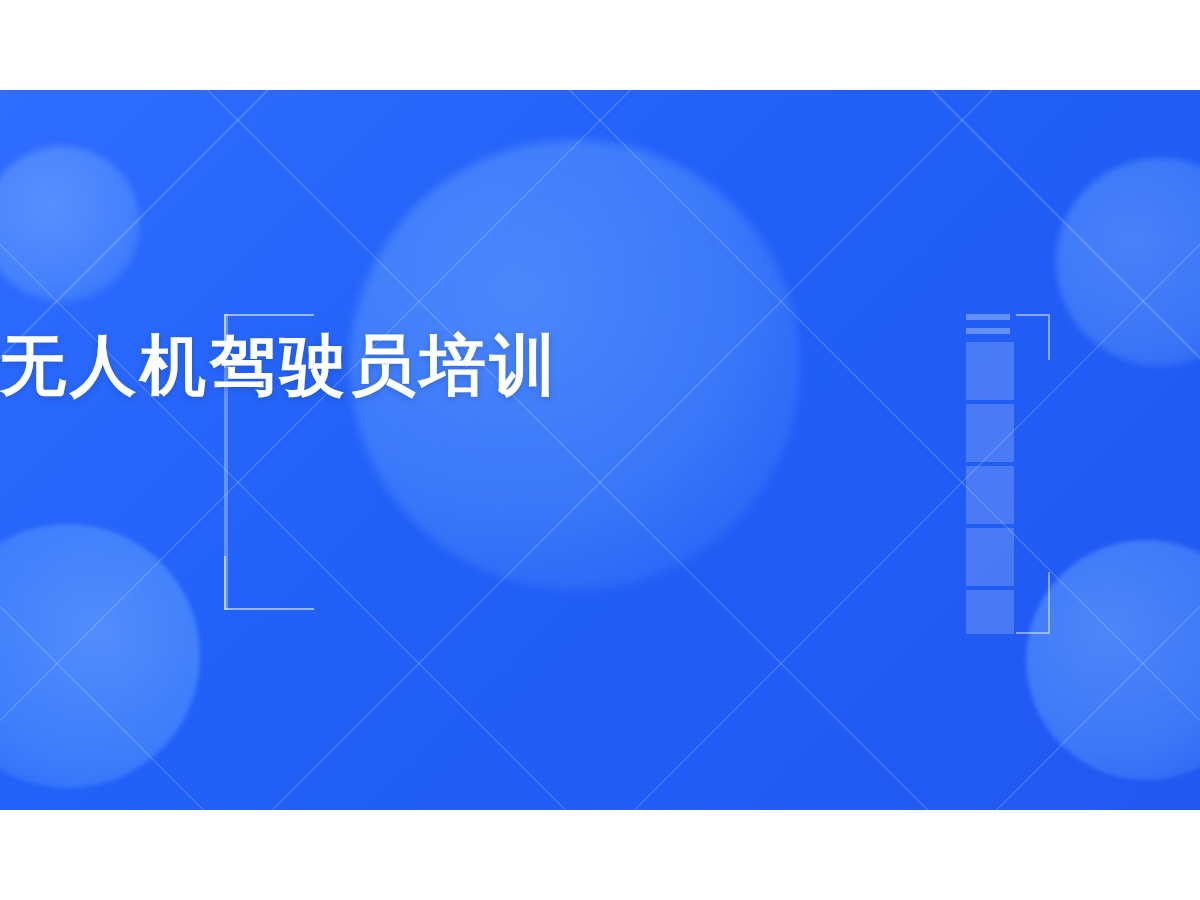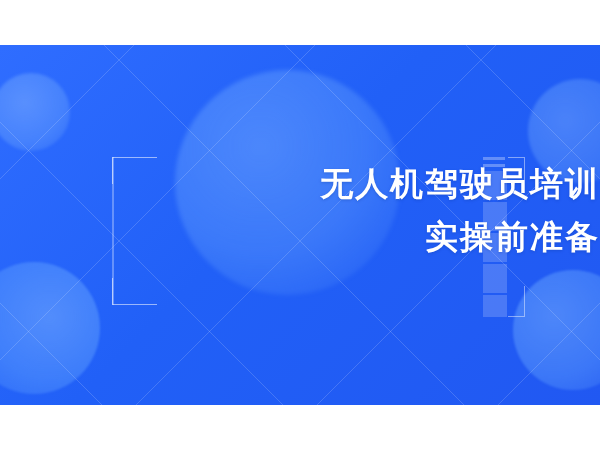--- a/index.html
+++ b/index.html
@@ -197,21 +197,21 @@
     border-right: 1.5px solid rgba(255,255,255,0.45);
     border-bottom: 1.5px solid rgba(255,255,255,0.45);
   }
 
   
   .title-block {
     position: absolute;
     left: 0;
     top: 113px;
     width: 600px;
-    text-align: right;
+    text-align: left;
     z-index: 5;
   }
   .title-line {
     color: #ffffff;
     font-family: "Liberation Serif", "DejaVu Serif", serif;
     font-weight: 700;
     letter-spacing: 0.06em;
     text-shadow: 0 1px 3px rgba(12,50,140,0.28);
     white-space: nowrap;
   }
@@ -254,17 +254,16 @@
       <div class="or-seg or-seg-2"></div>
       <div class="or-seg or-seg-3"></div>
       <div class="or-seg or-seg-4"></div>
       <div class="or-seg or-seg-5"></div>
       <div class="or-corner-tr"></div>
       <div class="or-corner-br"></div>
     </div>
 
     <div class="title-block">
       <div class="title-line title-line-1">无人机驾驶员培训</div>
-      <div class="title-line title-line-2">实操前准备</div>
     </div>
 
   </div>
 </div>
 
 </body></html>

